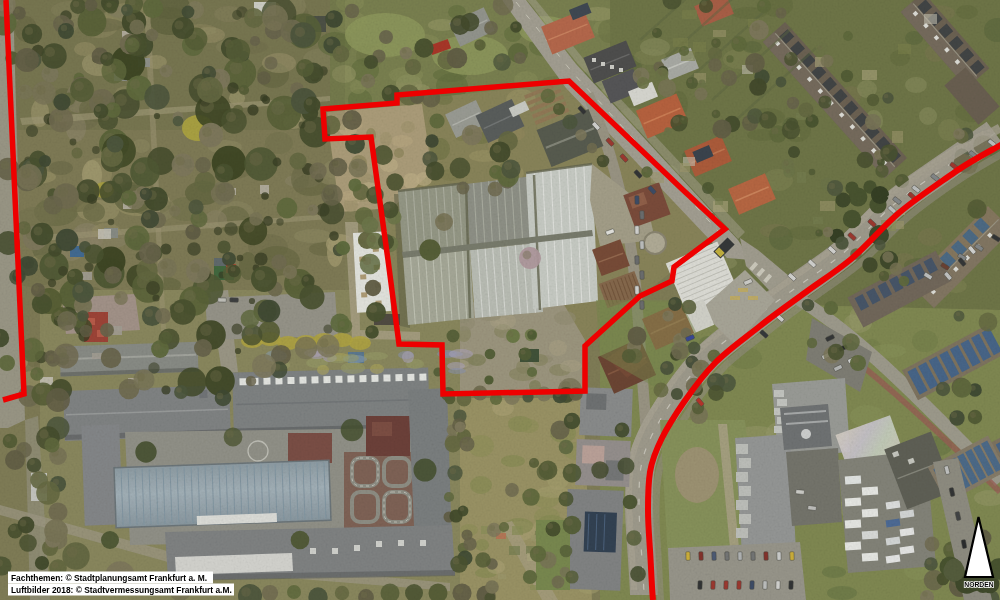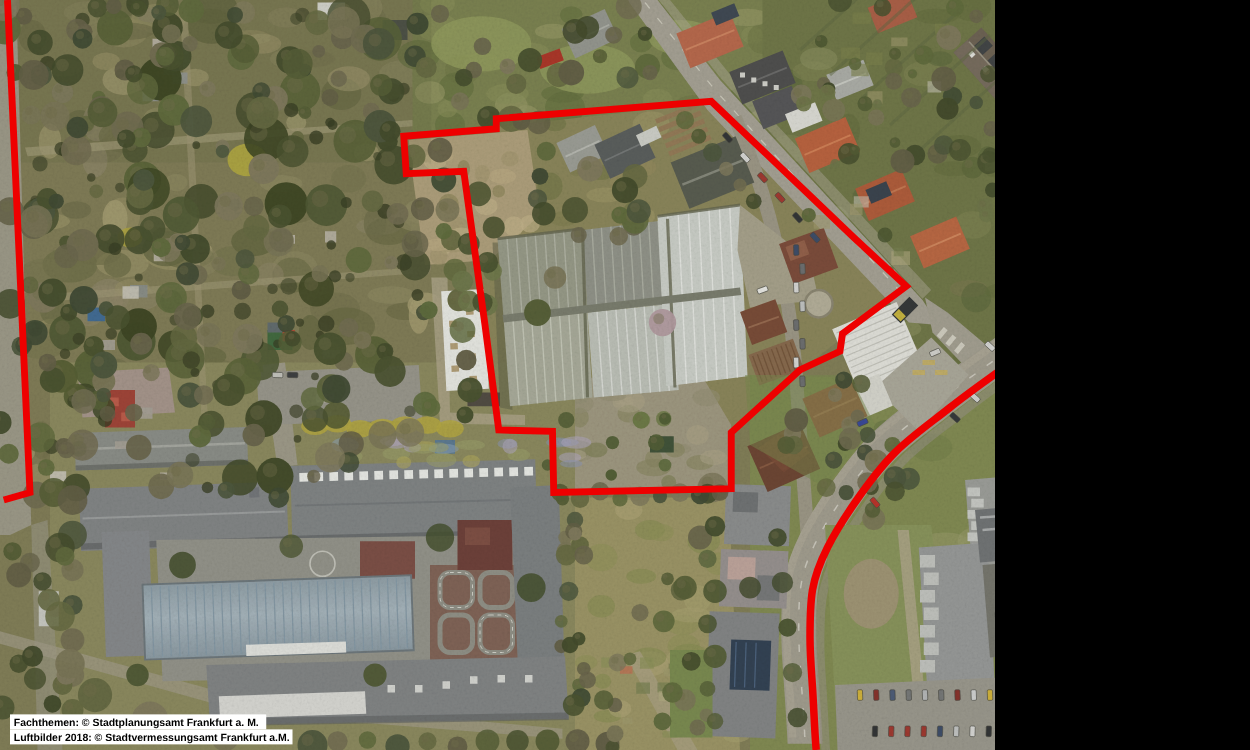--- a/index.html
+++ b/index.html
@@ -1,16 +1,16 @@
 <!DOCTYPE html>
 <html><head>
 <meta charset="utf-8">
 <style>
 html,body{margin:0;padding:0;background:#000;}
-#map{position:relative;width:796px;height:600px;overflow:hidden;font-family:"Liberation Sans",sans-serif;}
+#map{position:relative;width:1000px;height:600px;overflow:hidden;font-family:"Liberation Sans",sans-serif;}
 </style>
 </head>
 <body>
 
 <div id="map">
 <svg width="1000" height="600" viewBox="0 0 1000 600">
 <defs>
 <filter id="grain" x="0" y="0" width="100%" height="100%">
   <feTurbulence type="fractalNoise" baseFrequency="0.5" numOctaves="2" seed="11"></feTurbulence>
   <feColorMatrix type="saturate" values="0"></feColorMatrix>

